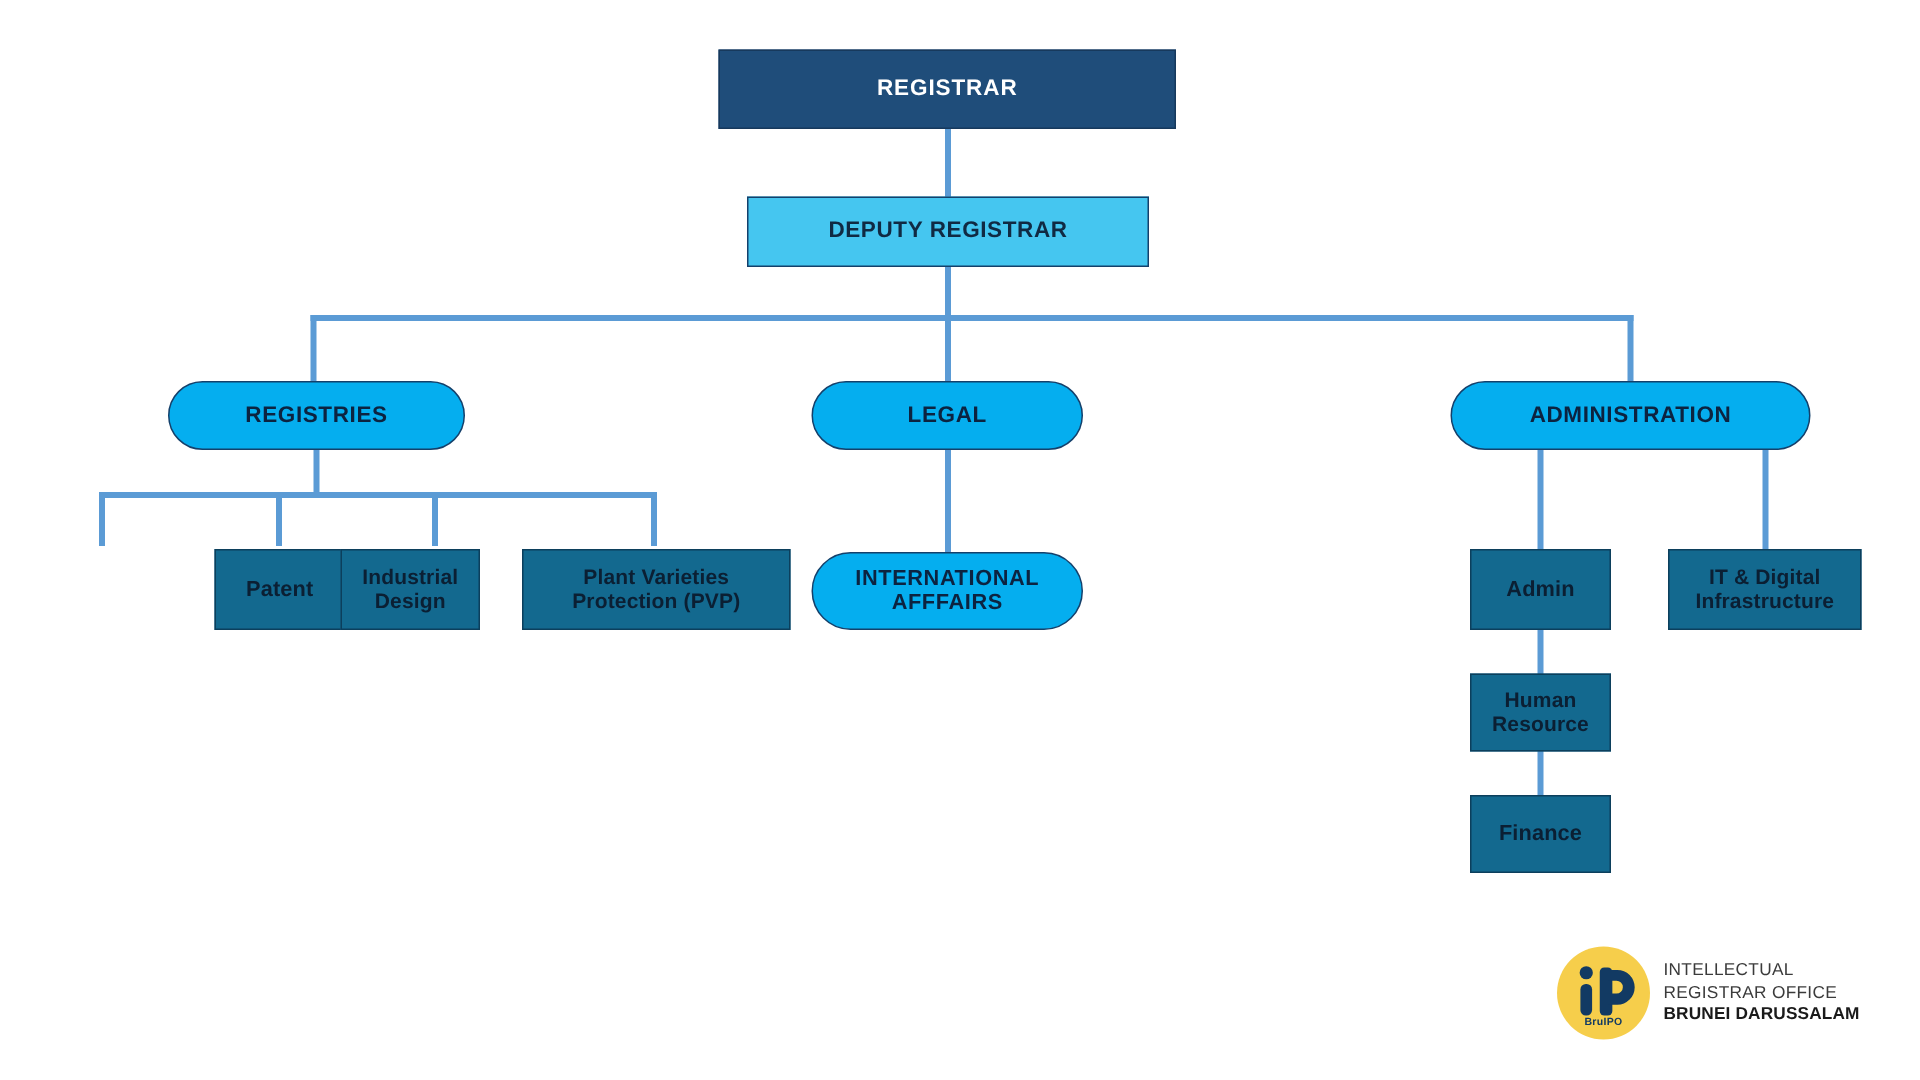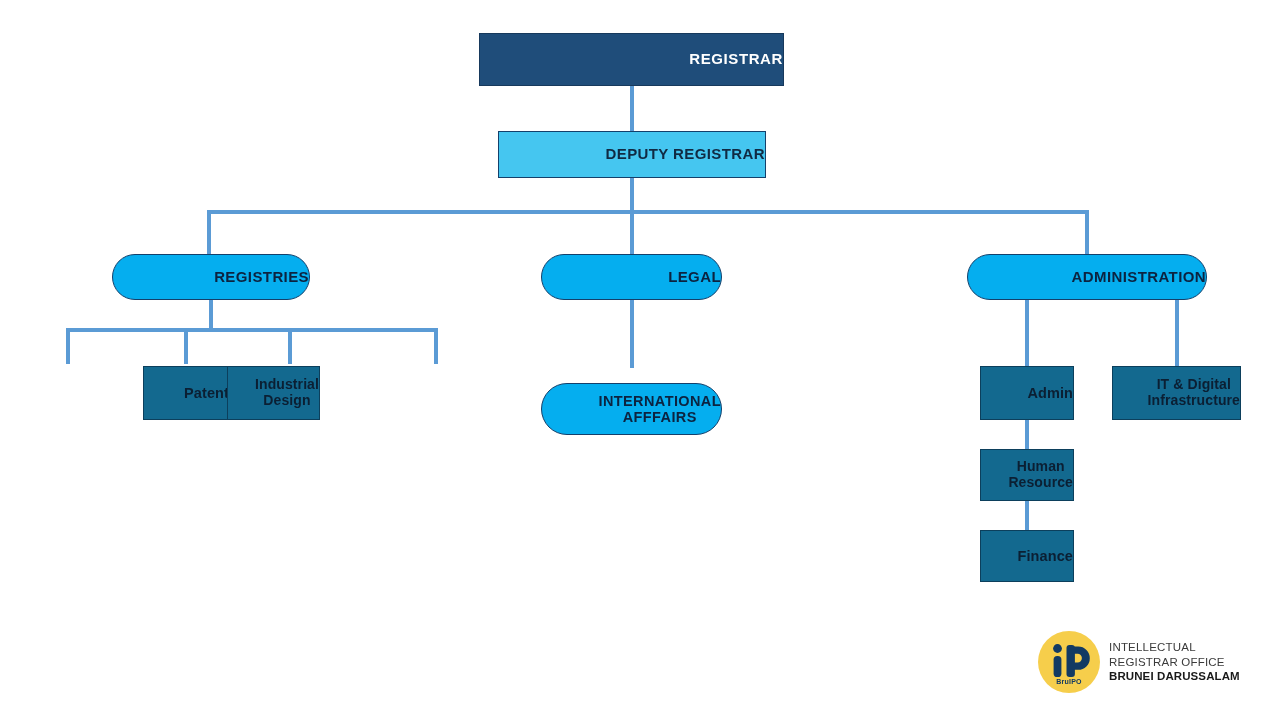--- a/index.html
+++ b/index.html
@@ -28,21 +28,21 @@
   }
   .conn-v { width: 4px; }
   .conn-h { height: 4px; }
 
   
   .node {
     position: absolute;
     box-sizing: border-box;
     display: flex;
     align-items: center;
-    justify-content: flex-end;
+    justify-content: center;
     text-align: center;
     line-height: 1.12;
     letter-spacing: 0.1px;
     z-index: 3;
   }
 
   
   .node.root {
     background: #1F4D7A;
     border: 1px solid #17395C;
@@ -173,22 +173,28 @@
     <span>Patent</span>
   </div>
 
   <div class="node leaf small" style="left:227px; top:366px; width:93px; height:54px;">
     <span>
       <span>Industrial</span><br>
       <span>Design</span>
     </span>
   </div>
 
-
-  <div class="node pill two-line" style="left:541px; top:368px; width:181px; height:52px;margin-top:15px;">
+  <div class="node leaf small" style="left:348px; top:366px; width:179px; height:54px;">
+    <span>
+      <span>Plant Varieties</span><br>
+      <span>Protection (PVP)</span>
+    </span>
+  </div>
+
+  <div class="node pill two-line" style="left:541px; top:368px; width:181px; height:52px;">
     <span>
       <span>INTERNATIONAL</span><br>
       <span>AFFFAIRS</span>
     </span>
   </div>
 
   <div class="node leaf" style="left:980px; top:366px; width:94px; height:54px;">
     <span>Admin</span>
   </div>
 

